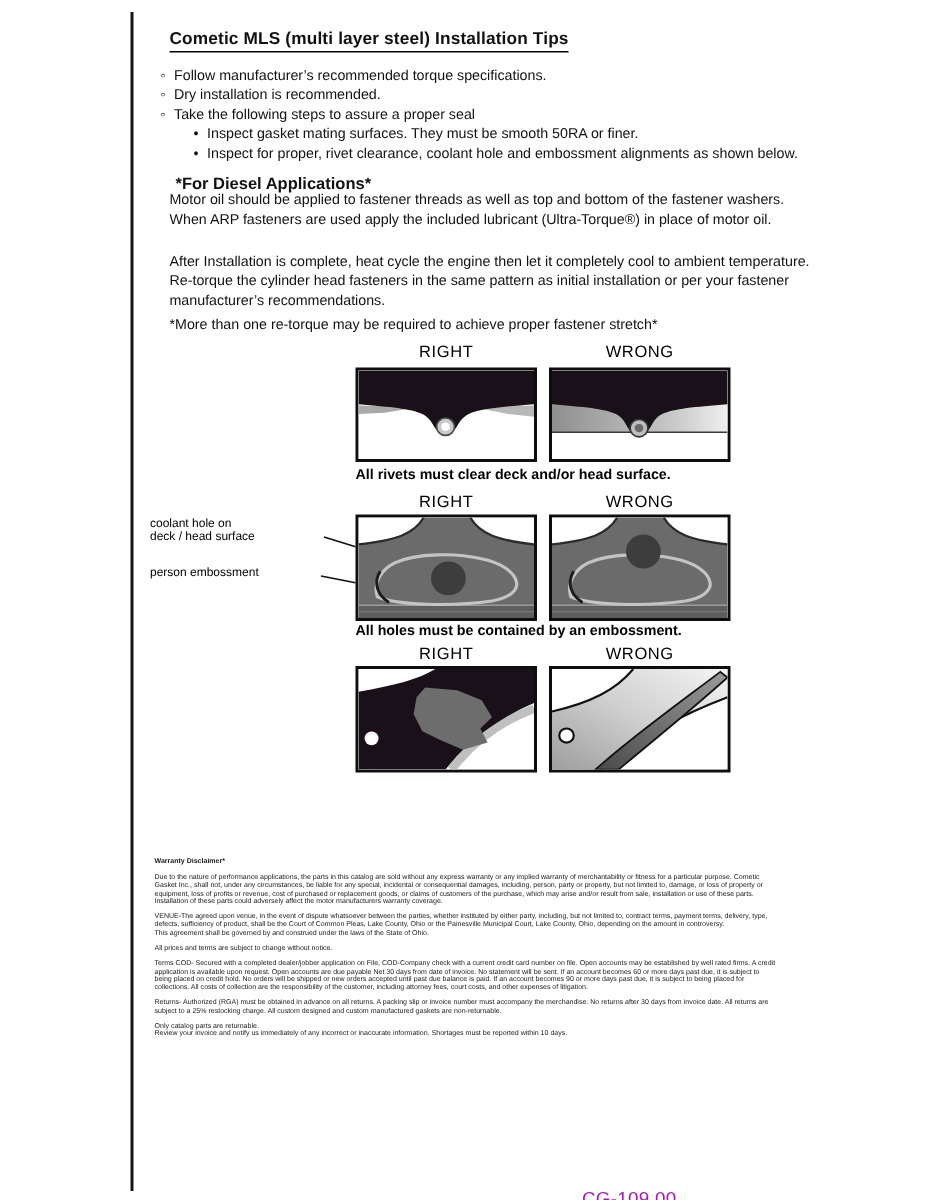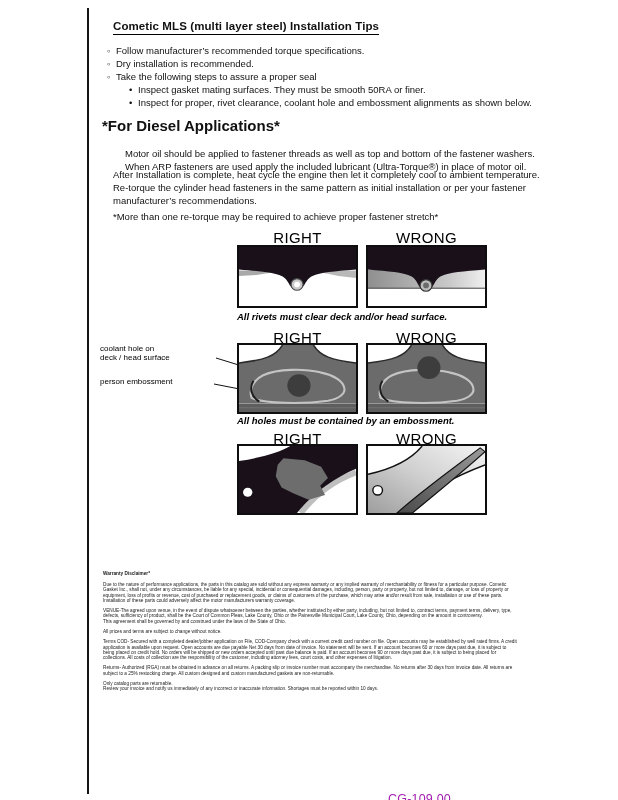--- a/index.html
+++ b/index.html
@@ -14,31 +14,31 @@
   .title{
     position:absolute;left:113px;top:20px;font-size:11.5px;font-weight:bold;
     border-bottom:1.3px solid #000;padding-bottom:1.5px;letter-spacing:.1px;
   }
   .bullets{position:absolute;left:107px;top:44px;width:440px;font-size:9.5px;line-height:13px;}
   .b{position:relative;padding-left:9px;}
   .b::before{content:"◦";position:absolute;left:0;top:0;}
   .sb{position:relative;margin-left:22px;padding-left:9px;}
   .sb::before{content:"•";position:absolute;left:0;top:0;}
 
-  .diesel-h{position:absolute;left:102px;top:117px;font-size:15px;font-weight:bold;}
+  .diesel-h{position:absolute;left:117px;top:117px;font-size:11px;font-weight:bold;}
   .para{position:absolute;left:113px;width:430px;font-size:9.5px;line-height:12.8px;}
-  .p1{top:148px;margin-left:12px;}
+  .p1{top:128px;}
   .p2{top:169px;}
   .note{top:211px;}
 
-  .hdr{position:absolute;width:121px;text-align:center;font-size:15px;letter-spacing:.4px;color:#000;}
+  .hdr{position:absolute;width:121px;text-align:center;font-size:11px;letter-spacing:.4px;color:#000;}
   .panel{position:absolute;width:121px;border:2px solid #0e0e0e;box-sizing:border-box;background:#fff;}
   .h63{height:63px;} .h71{height:71px;}
   .panel svg{display:block;width:100%;height:100%;}
-  .cap{position:absolute;left:237px;width:300px;font-size:9.5px;font-weight:bold;line-height:10.5px;color:#000;font-style:italic;}
+  .cap{position:absolute;left:237px;width:300px;font-size:9.5px;font-weight:bold;line-height:10.5px;color:#000;}
 
   .ann{position:absolute;text-align:left;font-size:8px;line-height:9px;color:#000;}
   .ann-coolant{left:100px;top:344px;width:113px;}
   .ann-gasket{left:100px;top:377px;width:113px;}
   .ptr{position:absolute;left:100px;top:338px;width:210px;height:64px;pointer-events:none;}
 
   .legal{position:absolute;left:103px;top:571px;width:416px;font-size:4.7px;line-height:5.2px;color:#1a1a1a;}
   .legal p{margin:0 0 5.2px 0;}
   .legal .lh{font-weight:bold;margin-bottom:6px;}
 

